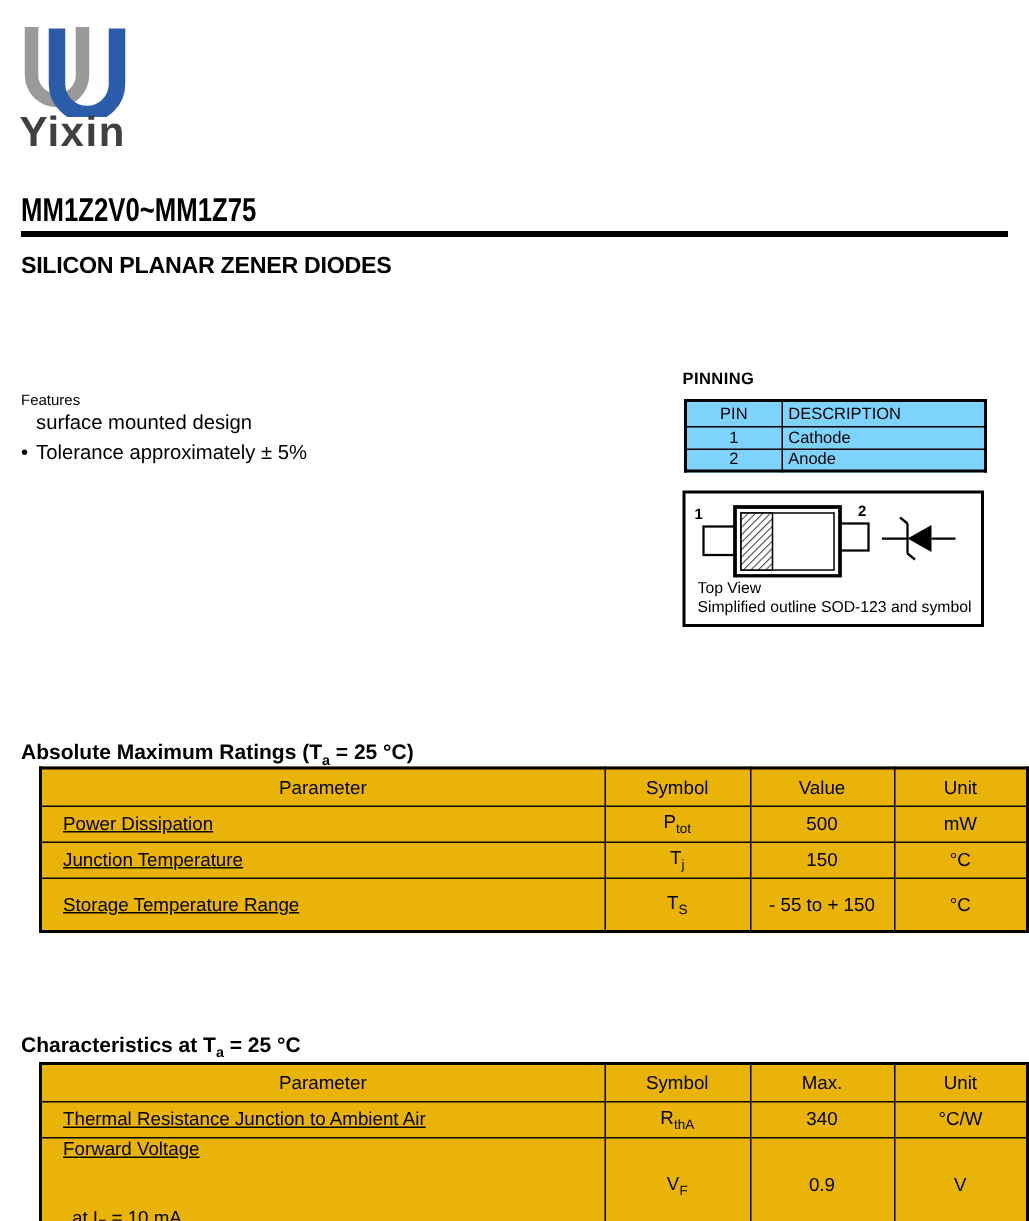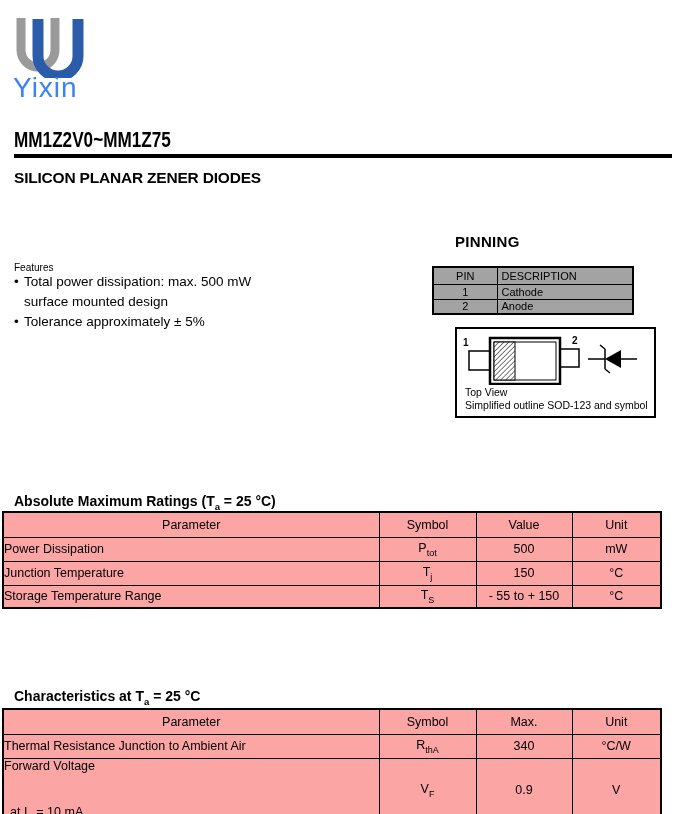--- a/index.html
+++ b/index.html
@@ -3,76 +3,75 @@
 <meta charset="utf-8">
 <style>
   html,body{margin:0;padding:0;background:#fff;}
   .page{
     position:relative;width:686px;height:814px;background:#ffffff;
     font-family:"Liberation Sans",sans-serif;color:#000;overflow:hidden;
   }
   .abs{position:absolute;}
 
   
-  .brand-name{left:13px;top:72px;font-size:28px;font-weight:normal;color:#3b82f6;letter-spacing:1px;}
+  .brand-name{left:13px;top:72px;font-size:28px;font-weight:bold;color:#404040;letter-spacing:1px;}
 
   
   .part-range{left:14px;top:127px;font-size:22px;font-weight:bold;transform:scaleX(0.78);transform-origin:left center;white-space:nowrap;}
   .title-rule{left:14px;top:154px;width:658px;height:4px;background:#000;}
   .subtitle{left:14px;top:169px;font-size:15.5px;font-weight:bold;letter-spacing:-0.2px;}
 
   
   .features-heading{left:14px;top:250px;font-size:10px;font-weight:normal;margin-top:12px;}
   .features-list{left:14px;top:272px;font-size:13.5px;line-height:20px;}
   .feature-line{white-space:nowrap;}
   .bullet{display:inline-block;width:10px;}
   .cont-line{padding-left:10px;}
 
   
-  .pinning-label{left:455px;top:233px;font-size:15px;font-weight:bold;letter-spacing:0.3px;}
-  .pin-table{left:432px;top:266px;border-collapse:collapse;border:2px solid #000;background:#a3a3a3;table-layout:fixed;width:200px;}
+  .pinning-label{left:455px;top:247px;font-size:11px;font-weight:bold;letter-spacing:0.3px;}
+  .pin-table{left:456px;top:266px;border-collapse:collapse;border:2px solid #000;background:#7dd3fc;table-layout:fixed;width:200px;}
   .pin-table td{border:1px solid #000;font-size:11px;text-align:center;padding:0;}
   .pin-table td.desc{text-align:left;padding-left:4px;}
 
   
   .pkg-box{left:455px;top:327px;width:197px;height:87px;border:2px solid #000;background:#fff;}
   .pkg-svg{position:absolute;left:0;top:0;}
   .pkg-caption{position:absolute;left:8px;font-size:10.5px;line-height:13px;white-space:nowrap;}
   .pkg-caption.l1{top:57px;}
   .pkg-caption.l2{top:70px;}
 
   
   .sec-heading{font-size:14px;font-weight:bold;white-space:nowrap;}
   .sec-heading sub{font-size:9.5px;}
 
   
-  .spec-table{position:absolute;left:2px;border-collapse:collapse;border:2px solid #000;background:#fca5a5;table-layout:fixed;width:658px;}
+  .spec-table{position:absolute;left:26px;border-collapse:collapse;border:2px solid #000;background:#eab308;table-layout:fixed;width:658px;}
   .spec-table td{border:1px solid #000;font-size:12.5px;text-align:center;padding:0;vertical-align:middle;}
-  .spec-table td.param{text-align:left;}
+  .spec-table td.param{text-align:left;padding-left:14px;text-decoration:underline;}
   .spec-table sub{font-size:9px;}
   .line2{padding-left:6px;margin-top:32px;}
 </style>
 </head>
 <body>
 
 <div class="page">
 
   <svg class="abs" style="left:0;top:6px" width="100" height="72" viewBox="0 0 100 72">
     <path d="M21,12 V44 a17,17 0 0 0 34,0 V12" fill="none" stroke="#9a9a9a" stroke-width="9"></path>
     <path d="M38,13 V50 a20,20 0 0 0 40,0 V13" fill="none" stroke="#2a5caa" stroke-width="11"></path>
   </svg>
   <div class="abs brand-name">Yixin</div>
 
   <div class="abs part-range">MM1Z2V0~MM1Z75</div>
   <div class="abs title-rule"></div>
   <div class="abs subtitle">SILICON PLANAR ZENER DIODES</div>
 
   <div class="abs features-heading">Features</div>
   <div class="abs features-list">
-    <div class="feature-line"><span class="bullet">•</span><span>Total power dissipation: max. 500 mW</span></div>
     <div class="feature-line cont-line">surface mounted design</div>
     <div class="feature-line"><span class="bullet">•</span><span>Tolerance approximately ± 5%</span></div>
   </div>
 
   <div class="abs pinning-label">PINNING</div>
   <table class="abs pin-table">
     <colgroup>
         <col style="width:64px">
         <col style="width:136px">
       </colgroup>
@@ -144,21 +143,21 @@
       <td><span>P</span><sub>tot</sub></td>
       <td>500</td>
       <td>mW</td>
     </tr>
     <tr style="height:24px">
       <td class="param">Junction Temperature</td>
       <td><span>T</span><sub>j</sub></td>
       <td>150</td>
       <td>°C</td>
     </tr>
-    <tr style="height:23px">
+    <tr style="height:36px">
       <td class="param">Storage Temperature Range</td>
       <td><span>T</span><sub>S</sub></td>
       <td>- 55 to + 150</td>
       <td>°C</td>
     </tr>
   </tbody>
     </table>
 
   <div class="abs sec-heading" style="left:14px;top:688px">
     <span>Characteristics at T</span><sub>a</sub><span> = 25 °C</span>

